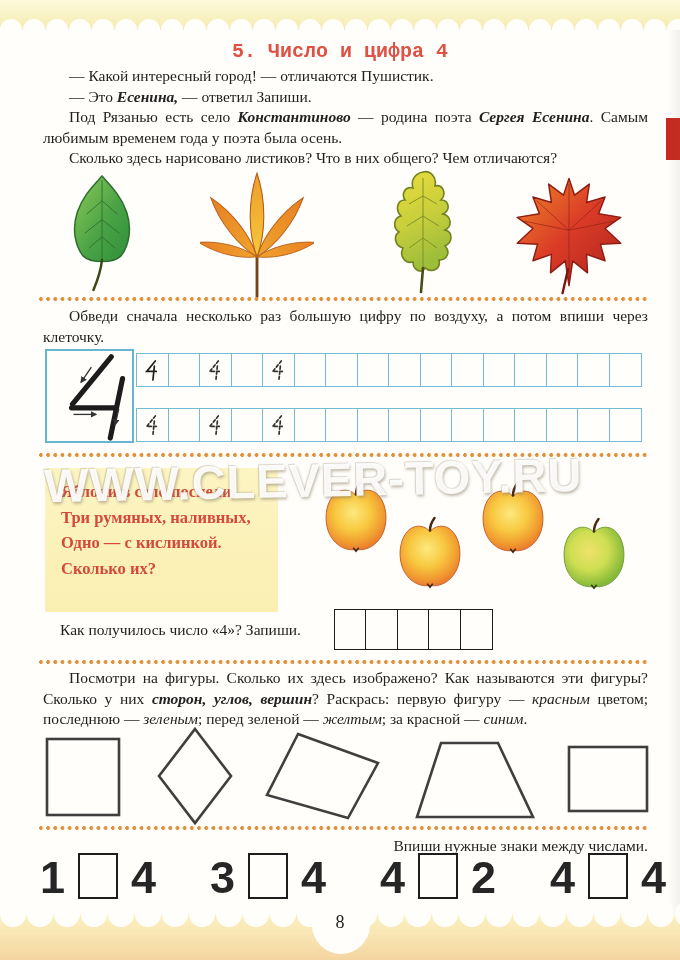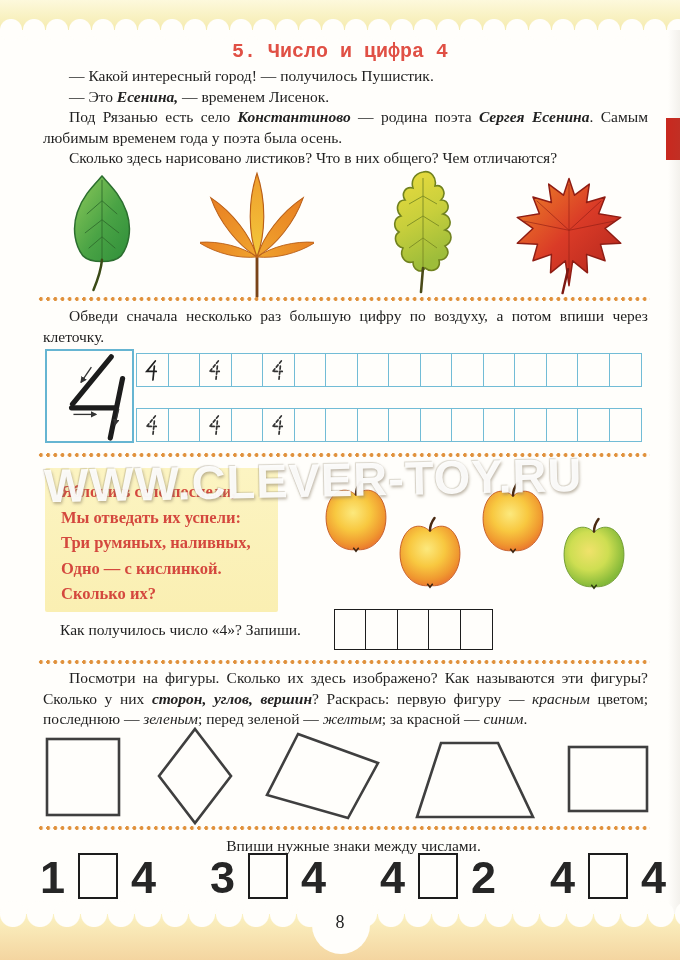--- a/index.html
+++ b/index.html
@@ -30,21 +30,21 @@
 
   .textblock{position:absolute;left:43px;width:605px;font-size:15.5px;line-height:20.5px;
     color:#222;text-align:justify;}
   .textblock p{margin:0;text-indent:26px;}
   .seg-bi{font-weight:700;font-style:italic;}
   .seg-i{font-style:italic;}
 
   #intro{top:66px;}
   #trace-instruction{top:306px;}
   #figures-text{top:668px;}
-  #signs-instruction{top:836px;text-align:center;}
+  #signs-instruction{top:836px;text-align:right;}
 
   .dotdiv{position:absolute;left:38px;width:612px;height:6px;
     background-image:radial-gradient(circle at 3px 3px,#e0913c 1.7px,rgba(0,0,0,0) 2.1px);
     background-size:7.2px 6px;background-repeat:repeat-x;}
 
   
   .leaf{position:absolute;}
 
   
   .big4-box{position:absolute;left:45px;top:349px;width:89px;height:94px;
@@ -96,22 +96,22 @@
 
 <div id="page">
 
   <div class="band-top"></div>
   <div class="red-tab"></div>
   <div class="edge-shade"></div>
 
   <div class="title">5. Число и цифра 4</div>
 
   <div id="intro" class="textblock">
-    <p><span class="seg-n">— Какой интересный город! — получилось Пушистик.</span></p>
-    <p><span class="seg-n">— Это </span><span class="seg-bi">Есенина,</span><span class="seg-n"> — временем Лисенок.</span></p>
+    <p><span class="seg-n">— Какой интересный город! — отличаются Пушистик.</span></p>
+    <p><span class="seg-n">— Это </span><span class="seg-bi">Есенина,</span><span class="seg-n"> — ответил Запиши.</span></p>
     <p><span class="seg-n">Под Рязанью есть село </span><span class="seg-bi">Константиново</span><span class="seg-n"> — родина поэта </span><span class="seg-bi">Сергея Есенина</span><span class="seg-n">. Самым любимым временем года у поэта была осень.</span></p>
     <p><span class="seg-n">Сколько здесь нарисовано листиков? Что в них общего? Чем отличаются?</span></p>
   </div>
 
   <svg class="leaf" style="left:64px;top:170px;" width="76" height="128" viewBox="0 0 80 130">
     <defs>
       <linearGradient id="gBirch" x1="0" y1="0" x2="1" y2="1">
         <stop offset="0" stop-color="#8fca5a"></stop>
           <stop offset="0.55" stop-color="#4aa345"></stop>
           <stop offset="1" stop-color="#2f8f3a"></stop>
@@ -278,21 +278,20 @@
       <div class="trace-cell"></div>
       <div class="trace-cell"></div>
       <div class="trace-cell"></div>
     </div>
 
   <div class="dotdiv" style="top:452px;"></div>
 
   <div class="poem-box">
     <div class="inner">
       <p class="poem-line">Яблоки в село поспели,</p>
-      <p class="poem-line">Мы отведать их успели:</p>
       <p class="poem-line">Три румяных, наливных,</p>
       <p class="poem-line">Одно — с кислинкой.</p>
       <p class="poem-line">Сколько их?</p>
     </div>
   </div>
 
   <svg id="apple-1" class="apple" viewBox="0 0 80 84">
     <defs>
         <radialGradient id="gApR" cx="0.45" cy="0.38" r="0.78">
       <stop offset="0" stop-color="#fce97d"></stop>

